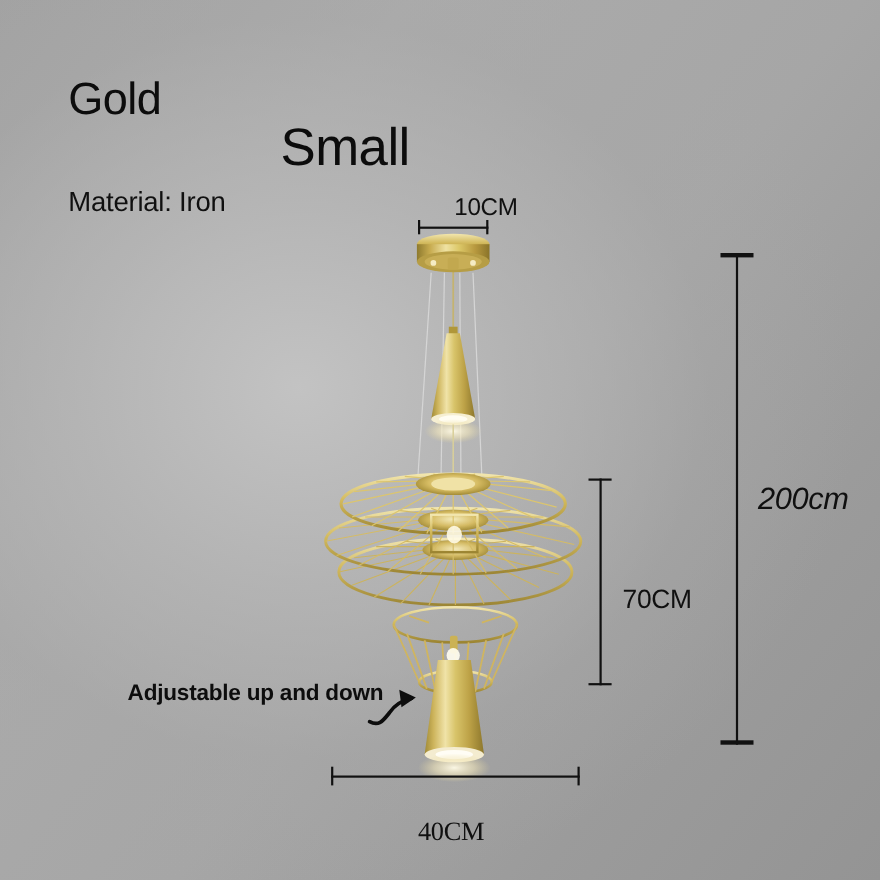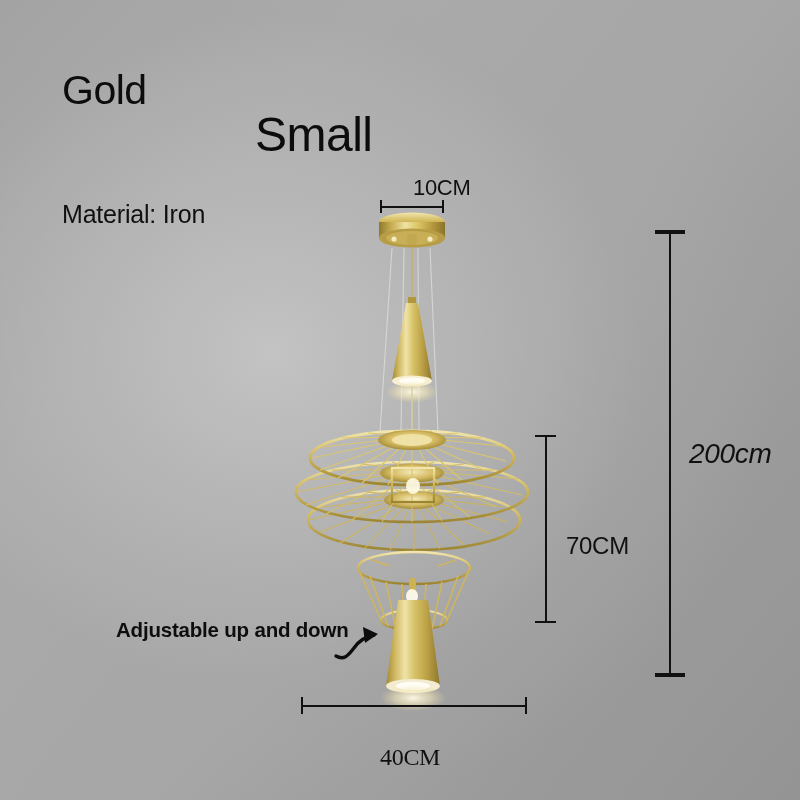--- a/index.html
+++ b/index.html
@@ -34,21 +34,21 @@
   #title-size   { left: 255px; top: 67px;  font-size: 48px; margin-top: 40px; }
 
   .spec {
     position: absolute;
     left: 62px;
     font-size: 25px;
     color: #101010;
     white-space: nowrap;
     letter-spacing: -0.2px;
   }
-  #spec-material { top: 170px; margin-top: 30px; }
+  #spec-material { top: 170px; }
   #spec-source   { top: 207px; }
 
   #adjust-label {
     position: absolute;
     left: 116px;
     top: 618px;
     font-size: 20.5px;
     color: #0d0d0d;
     white-space: nowrap;
     letter-spacing: -0.2px;

